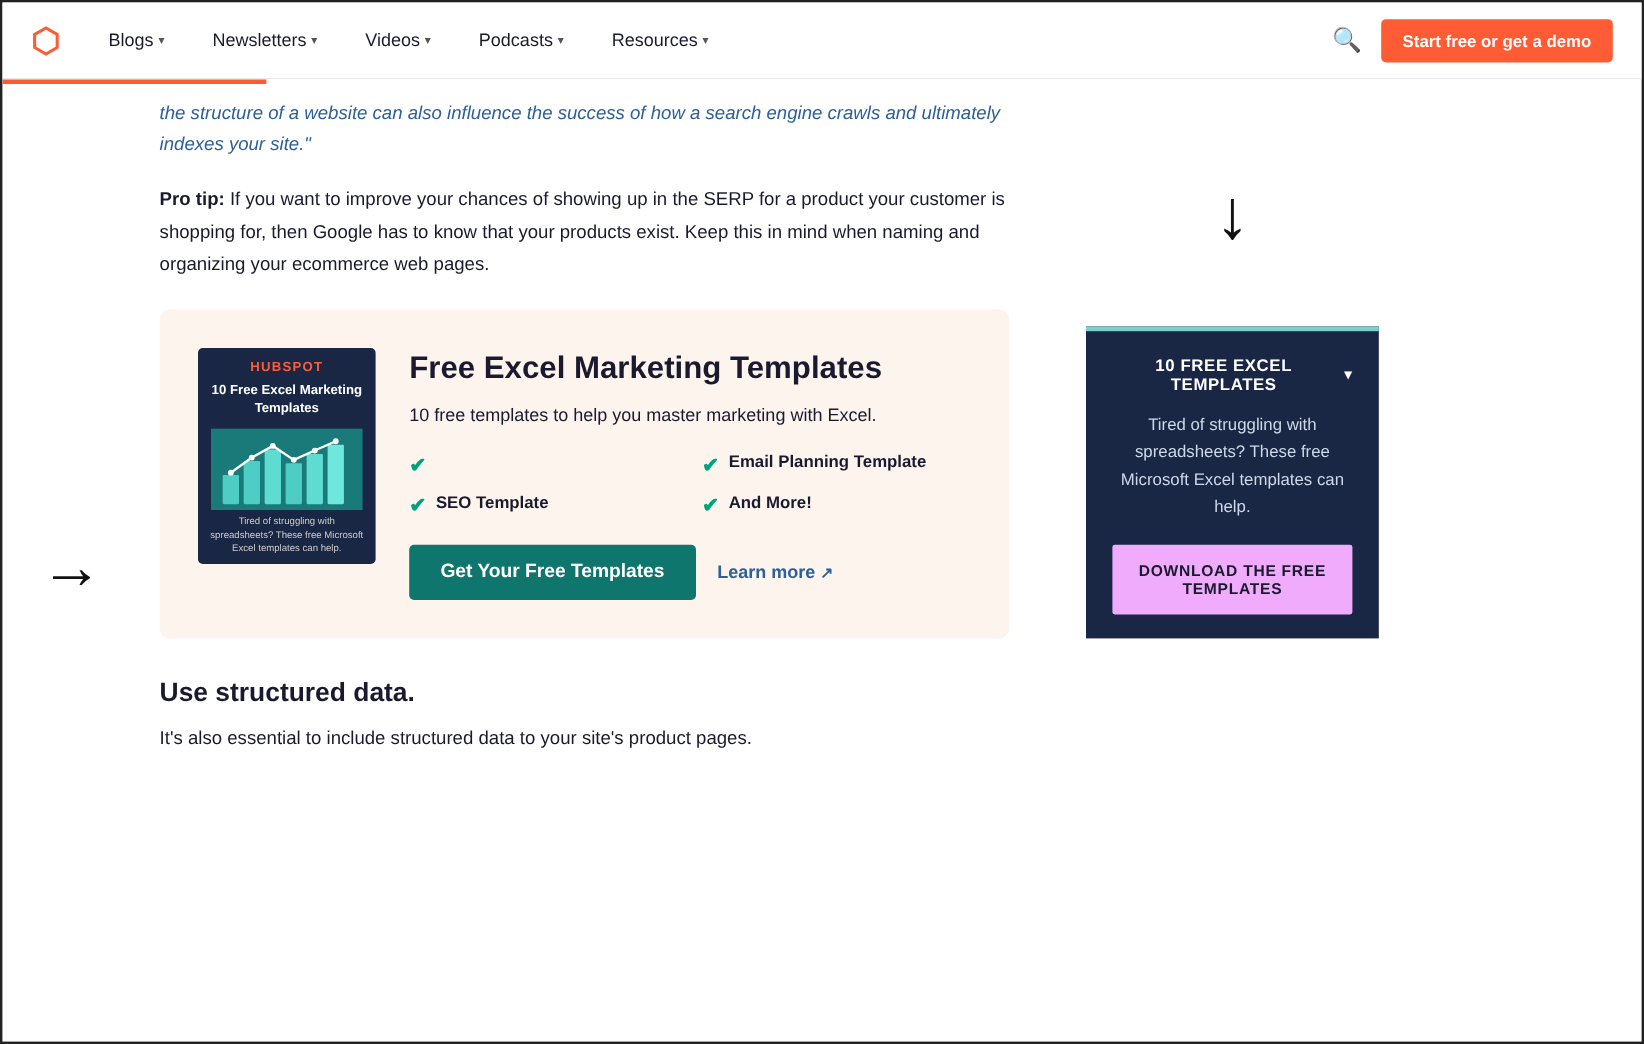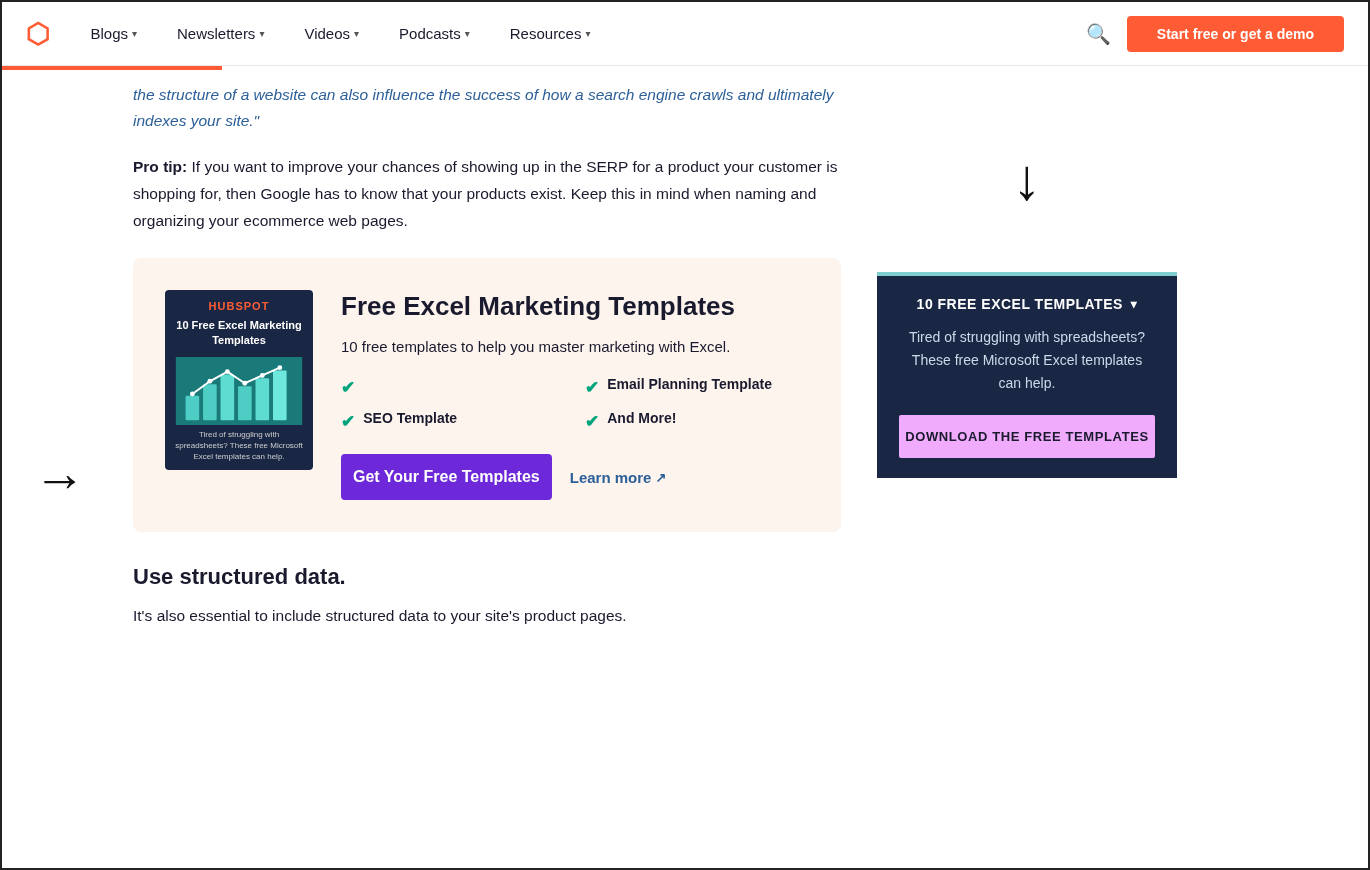--- a/index.html
+++ b/index.html
@@ -57,21 +57,21 @@
     .search-icon-nav {
       font-size: 20px;
       color: #333;
       cursor: pointer;
     }
     .cta-btn {
       background: #ff5c35;
       color: #fff;
       border: none;
       border-radius: 4px;
-      padding: 10px 30px;
+      padding: 10px 18px;
       font-size: 14px;
       font-weight: 600;
       cursor: pointer;
       white-space: nowrap;
     }
 
     
     .red-bar {
       height: 4px;
       background: #ff5c35;
@@ -213,25 +213,25 @@
       font-size: 17px;
       flex-shrink: 0;
       margin-top: 1px;
     }
     .cta-actions {
       display: flex;
       align-items: center;
       gap: 18px;
     }
     .cta-primary-btn {
-      background: #6d28d9;
+      background: #0f766e;
       color: #fff;
       border: none;
       border-radius: 4px;
-      padding: 14px 12px;
+      padding: 14px 26px;
       font-size: 16px;
       font-weight: 700;
       cursor: pointer;
     }
     .learn-more-link {
       color: #2d6099;
       font-size: 15px;
       font-weight: 600;
       text-decoration: none;
       display: flex;
@@ -268,21 +268,21 @@
       font-size: 58px;
       font-weight: 900;
       color: #111;
       line-height: 1;
       margin-bottom: 24px;
     }
 
     
     .sticky-widget {
       background: #1a2744;
-      width: 300px;
+      width: 244px;
       border-top: 4px solid #7ecece;
       padding: 20px 22px;
       margin-top: 40px;
     }
     .widget-title {
       color: #fff;
       font-size: 14px;
       font-weight: 700;
       letter-spacing: 0.5px;
       text-align: center;

